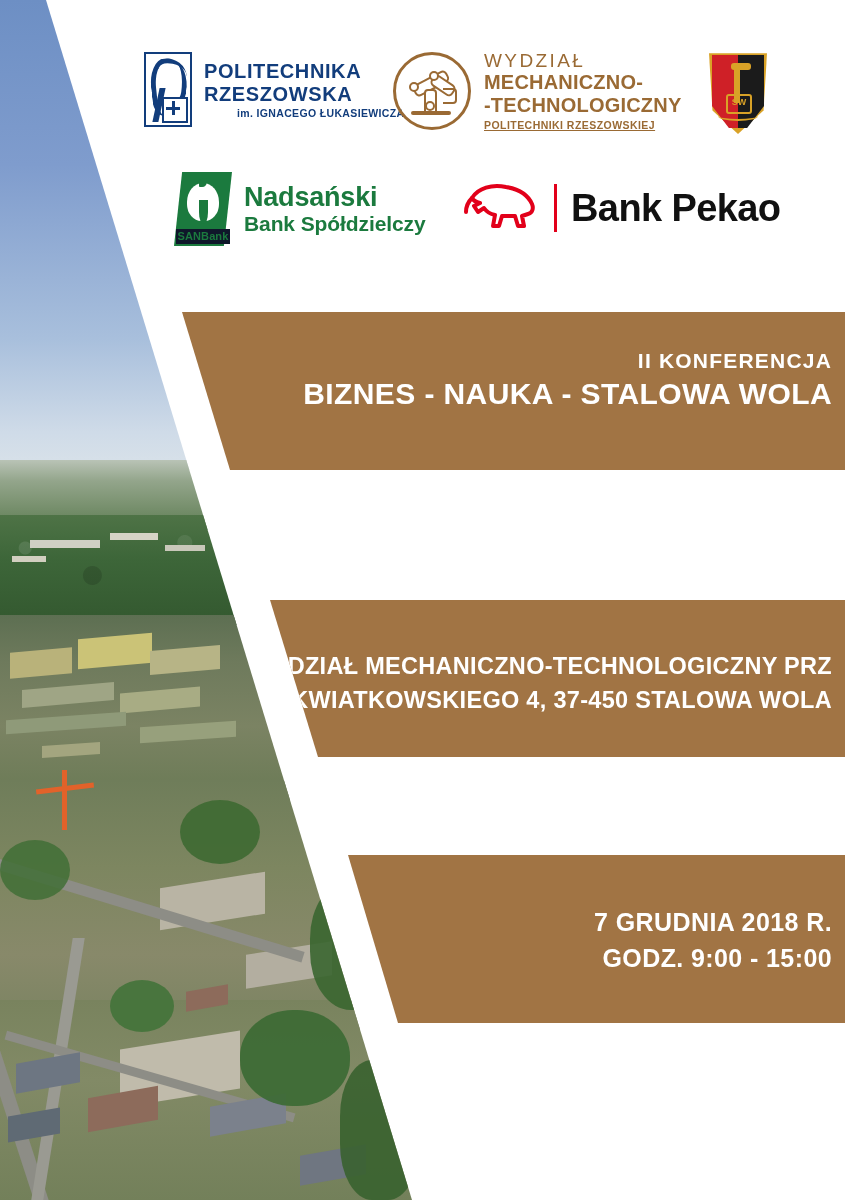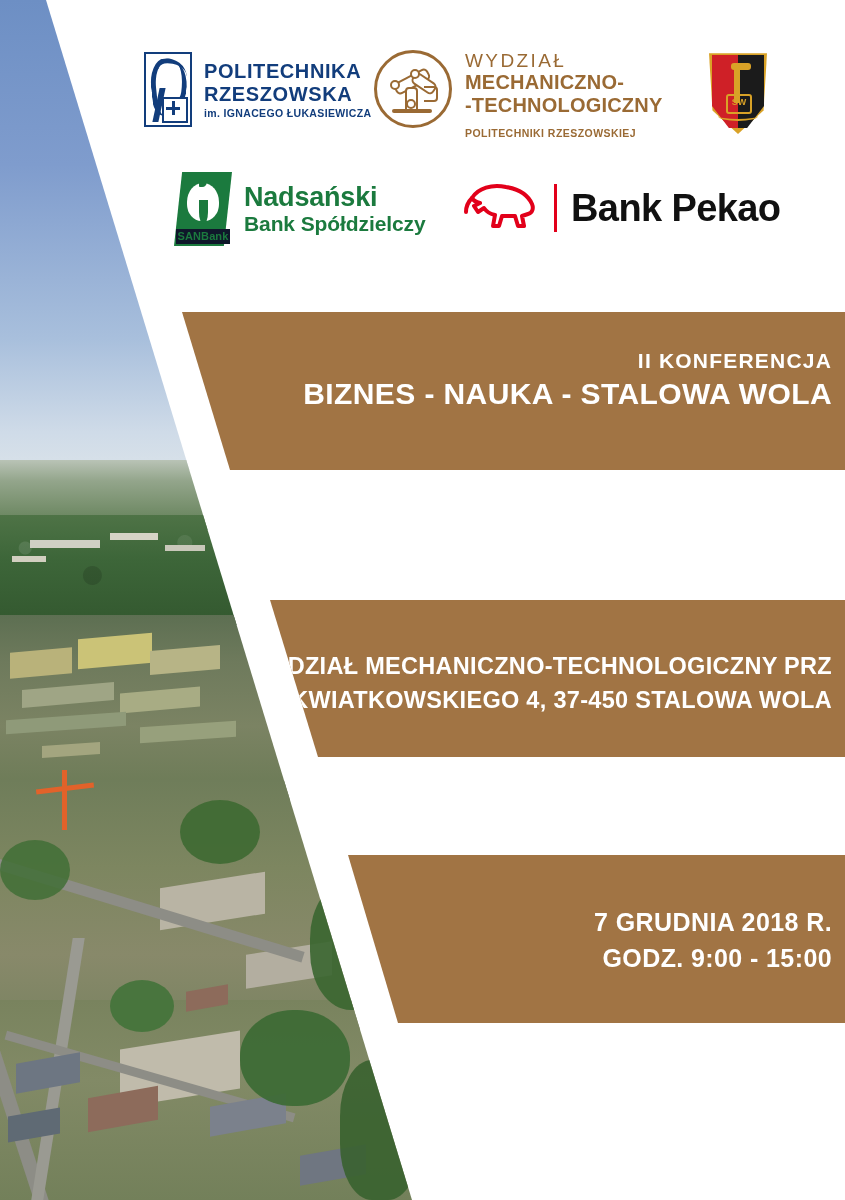--- a/index.html
+++ b/index.html
@@ -78,41 +78,41 @@
       border-radius:40% 60% 70% 30%/50% 60% 40% 50%;transform:rotate(8deg);}
   .pr-mark .leg{position:absolute;left:10px;top:34px;width:6px;height:34px;background:#123d7c;
       transform:skewX(-12deg);}
   .pr-mark .cross-box{position:absolute;right:2px;bottom:2px;width:22px;height:22px;
       border:2px solid #123d7c;background:#fff;}
   .pr-mark .cross-box:before,.pr-mark .cross-box:after{content:"";position:absolute;background:#123d7c;}
   .pr-mark .cross-box:before{left:7.5px;top:2px;width:3px;height:14px;}
   .pr-mark .cross-box:after{left:2px;top:7.5px;width:14px;height:3px;}
   .pr-text .l1,.pr-text .l2{color:#123d7c;font-weight:bold;font-size:20px;
       letter-spacing:.6px;line-height:1.12;}
-  .pr-text .l3{color:#123d7c;font-weight:bold;font-size:10.5px;letter-spacing:.35px;margin-top:2px;}
-
-  #logo-wydzial{left:374px;top:50px;display:flex;align-items:flex-start;gap:13px;}
+  .pr-text .l3{color:#123d7c;font-weight:bold;font-size:10.5px;letter-spacing:.35px;margin-top:2px;margin-left:33px;}
+
+  #logo-wydzial{left:393px;top:50px;display:flex;align-items:center;gap:13px;}
   .wm-mark{width:72px;height:72px;border-radius:50%;border:3px solid #9a6a34;position:relative;}
   .wm-mark .arm1{position:absolute;left:16px;top:22px;width:34px;height:9px;
      border:2.5px solid #9a6a34;border-radius:5px;transform:rotate(-28deg);background:#fff;}
   .wm-mark .arm2{position:absolute;left:34px;top:24px;width:22px;height:9px;
      border:2.5px solid #9a6a34;border-radius:5px;transform:rotate(34deg);background:#fff;}
   .wm-mark .arm3{position:absolute;left:28px;top:34px;width:9px;height:22px;
      border:2.5px solid #9a6a34;border-radius:4px;background:#fff;}
   .wm-mark .grip{position:absolute;left:47px;top:33px;width:12px;height:12px;
      border:2.5px solid #9a6a34;border-left:none;border-radius:0 4px 4px 0;}
   .wm-mark .base{position:absolute;left:15px;bottom:12px;width:40px;height:4px;background:#9a6a34;border-radius:2px;}
   .wm-mark .j1,.wm-mark .j2,.wm-mark .j3{position:absolute;width:6px;height:6px;border-radius:50%;
      border:2px solid #9a6a34;background:#fff;}
   .wm-mark .j1{left:13px;top:27px;}
   .wm-mark .j2{left:33px;top:16px;}
   .wm-mark .j3{left:29px;top:46px;}
   .wm-text .w1{color:#9a6a34;font-size:19px;letter-spacing:2.4px;line-height:1.12;}
   .wm-text .w2,.wm-text .w3{color:#9a6a34;font-size:20px;font-weight:bold;letter-spacing:.2px;line-height:1.12;}
-  .wm-text .w4{color:#9a6a34;font-size:10.5px;font-weight:bold;letter-spacing:.45px;margin-top:11px;}
+  .wm-text .w4{color:#9a6a34;font-size:10.5px;font-weight:bold;letter-spacing:.45px;margin-top:3px;text-decoration:underline;}
 
   #logo-shield{left:709px;top:50px;width:58px;height:84px;}
   .shield{position:relative;width:58px;height:84px;}
   .shield .body{position:absolute;inset:0;background:#d9a227;
       -webkit-clip-path:polygon(50% 100%,6% 72%,0 4%,100% 4%,94% 72%);
       clip-path:polygon(50% 100%,6% 72%,0 4%,100% 4%,94% 72%);}
   .shield .red{position:absolute;left:3px;top:5px;width:26px;height:73px;background:#cf2027;
       -webkit-clip-path:polygon(0 0,100% 0,100% 100%,65% 100%,0 70%);
       clip-path:polygon(0 0,100% 0,100% 100%,65% 100%,0 70%);}
   .shield .black{position:absolute;right:3px;top:5px;width:26px;height:73px;background:#1b1b1b;

